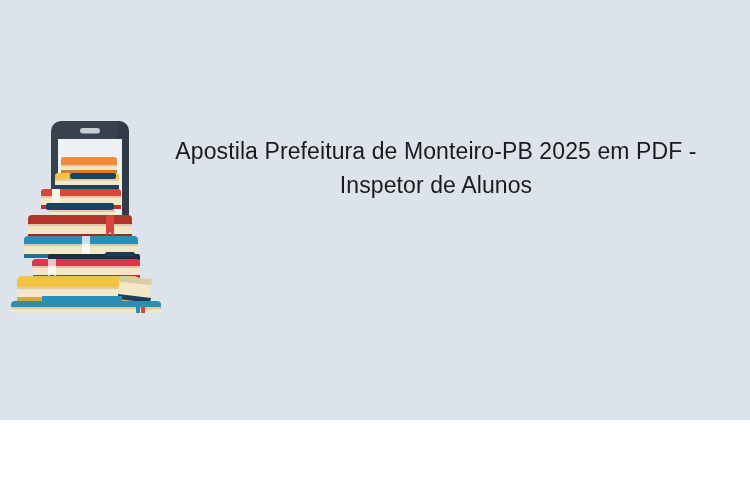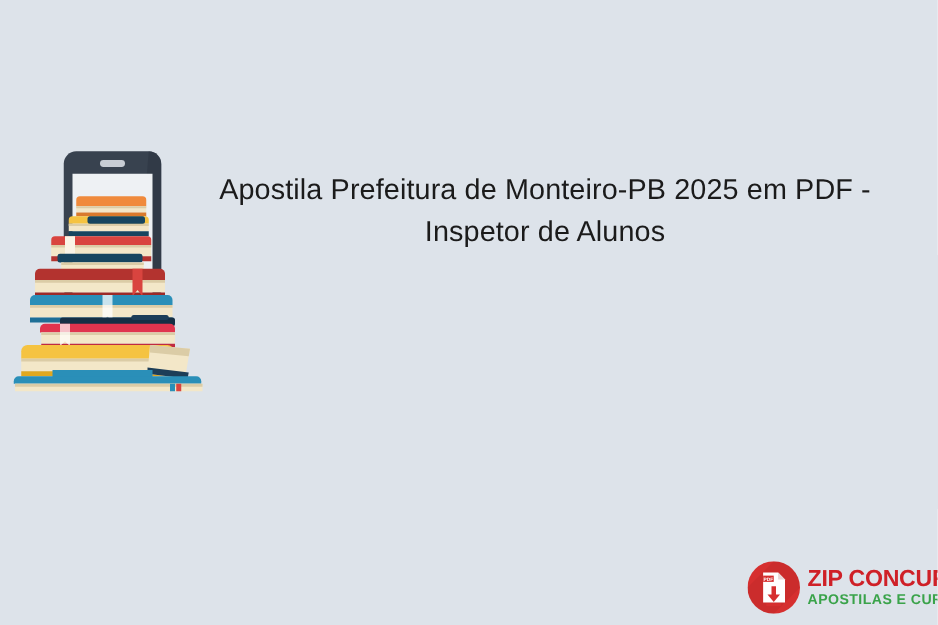--- a/index.html
+++ b/index.html
@@ -8,21 +8,21 @@
   }
   body {
     width: 750px;
     height: 500px;
     overflow: hidden;
     font-family: "Liberation Sans", sans-serif;
   }
   #banner {
     position: relative;
     width: 750px;
-    height: 500px;
+    height: 420px;
     background: #dde3ea;
     overflow: hidden;
   }
 
   
   #illustration {
     position: absolute;
     left: 8px;
     top: 118px;
     width: 165px;

